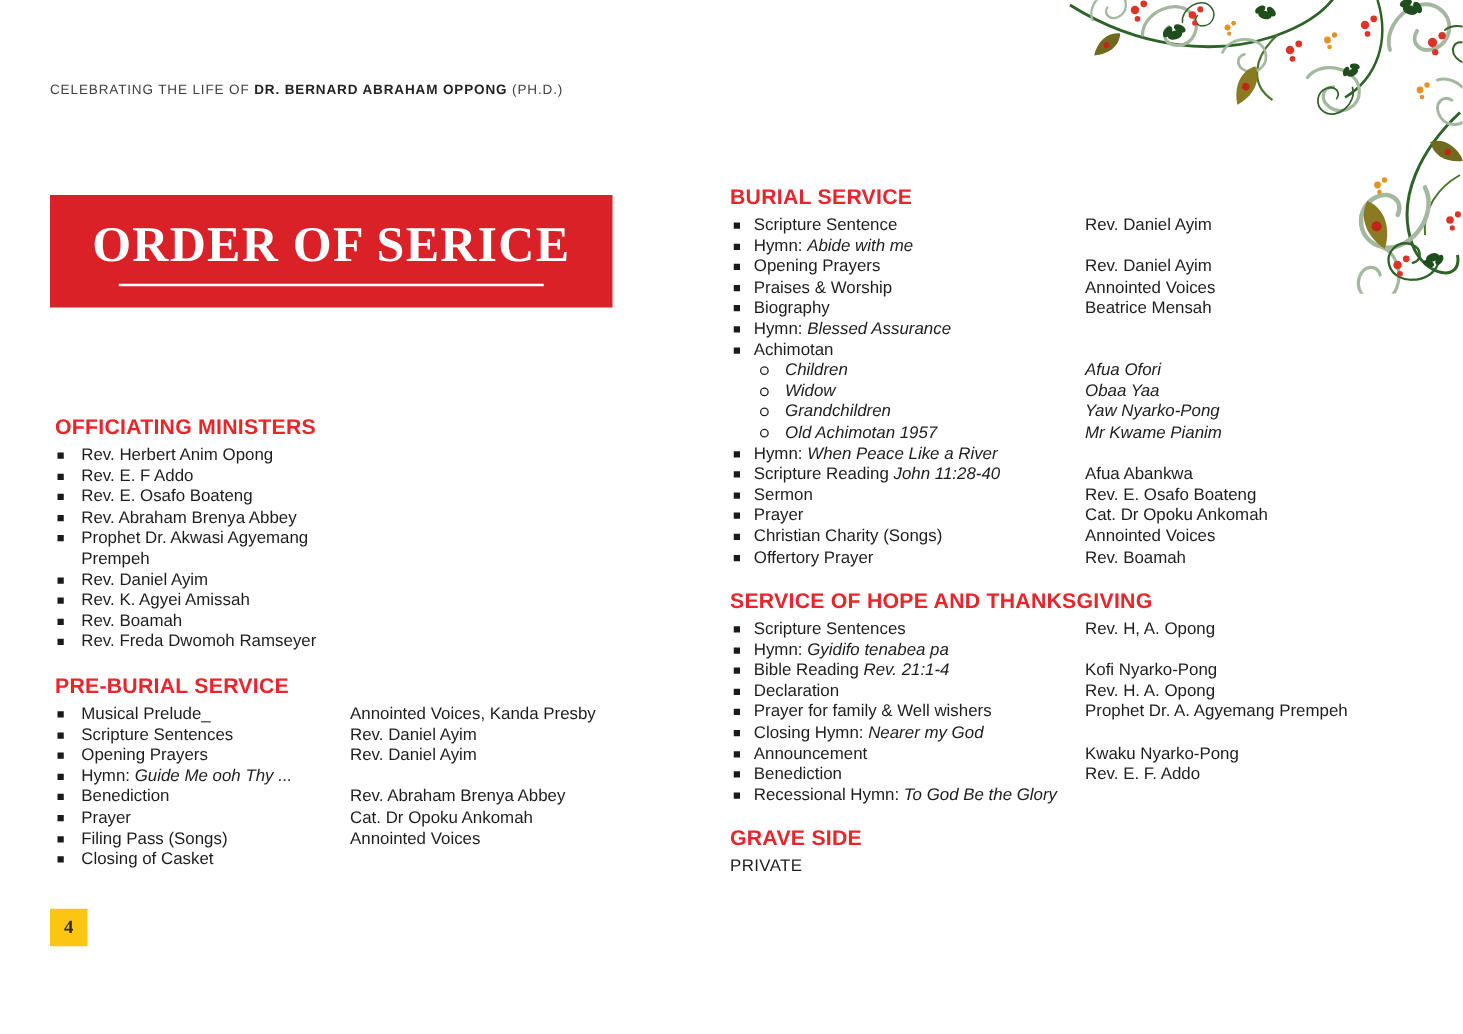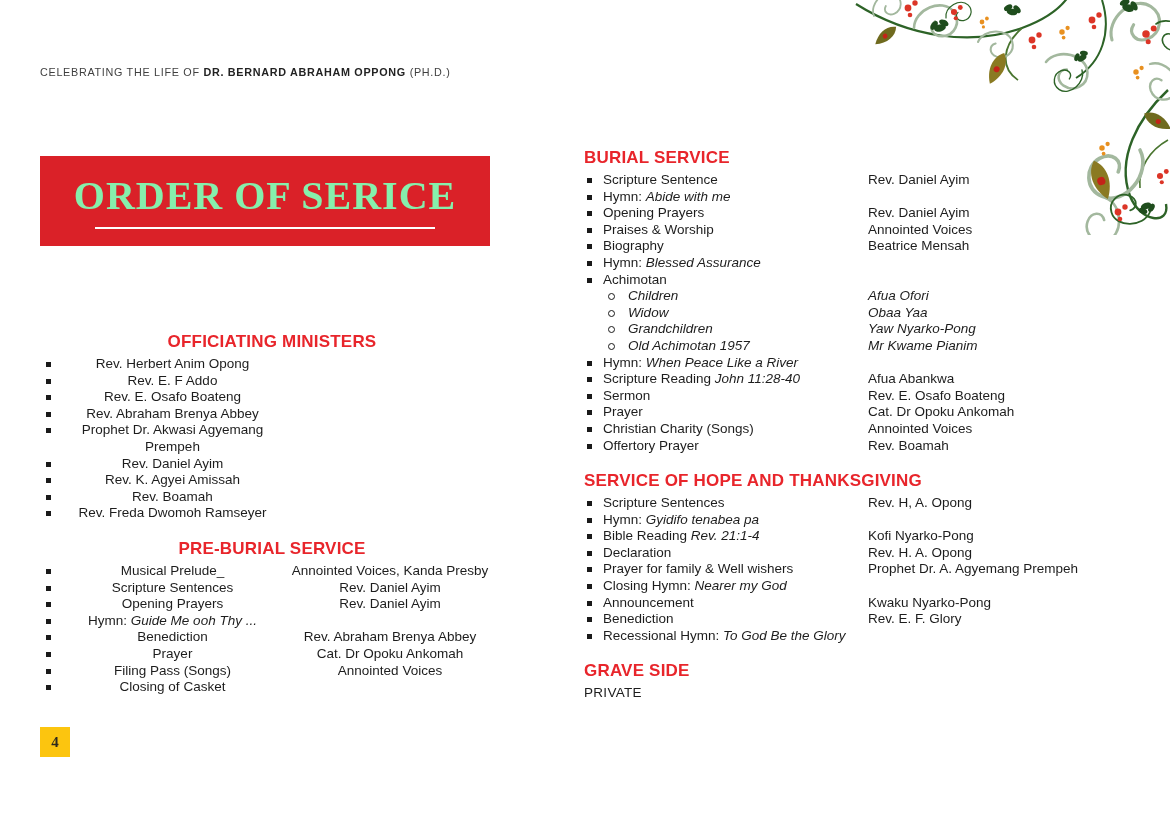--- a/index.html
+++ b/index.html
@@ -18,26 +18,26 @@
     position:absolute;left:40px;top:66px;font-size:10.8px;letter-spacing:0.7px;
     color:#3f3f3f;white-space:nowrap;
   }
   .header b{color:#222222;font-weight:700;text-align:right;}
   .banner{
     position:absolute;left:40px;top:156px;width:450px;height:90px;
     background:var(--red-banner);display:flex;flex-direction:column;
     align-items:center;justify-content:center;
   }
   .banner-title{
-    font-family:"Liberation Serif", serif;font-weight:700;color:#86efac;
+    font-family:"Liberation Serif", serif;font-weight:700;color:#ffffff;
     font-size:40px;letter-spacing:1px;line-height:1;margin-top:2px;white-space:nowrap;
   }
   .banner-underline{width:340px;height:2px;background:#ffffff;margin-top:11px;}
   .col{position:absolute;}
-  .col-left{left:40px;top:332px;width:460px;text-align:center;}
+  .col-left{left:40px;top:332px;width:460px;}
   .col-right{left:584px;top:148px;width:566px;}
   .section + .section{margin-top:17px;}
   .section-title{
     margin:0 0 4px 0;font-size:17px;font-weight:700;color:var(--red-heading);
     letter-spacing:0.2px;
   }
   .col-left .section-title{padding-left:4px;}
   .row{display:flex;align-items:flex-start;font-size:13.5px;line-height:16.6px;color:var(--ink);}
   .bullet-cell{flex:0 0 25px;display:flex;}
   .col-right .bullet-cell{flex:0 0 19px;}
@@ -447,21 +447,21 @@
             <span class="square-bullet"></span>
           </span>
           <span class="label">Announcement</span>
           <span class="name">Kwaku Nyarko-Pong</span>
         </div>
         <div class="row">
           <span class="bullet-cell">
             <span class="square-bullet"></span>
           </span>
           <span class="label">Benediction</span>
-          <span class="name">Rev. E. F. Glory</span>
+          <span class="name">Rev. E. F. Addo</span>
         </div>
         <div class="row">
           <span class="bullet-cell">
             <span class="square-bullet"></span>
           </span>
           <span class="label">Recessional Hymn: <em>To God Be the Glory</em></span>
         </div>
       </div>
   </div>
   <div class="section">

